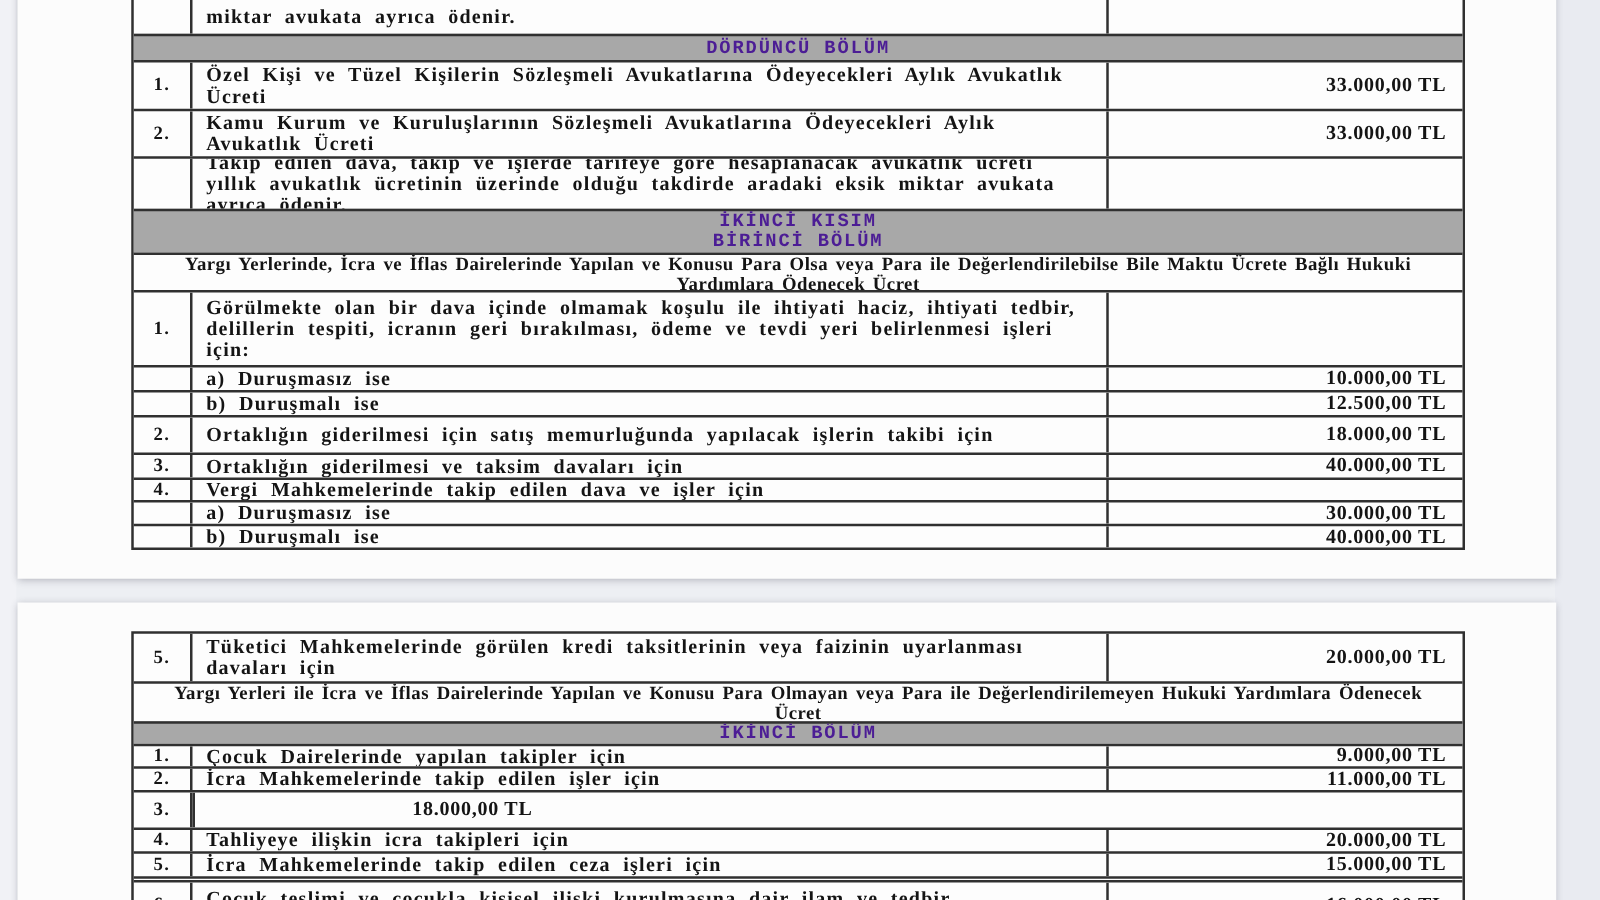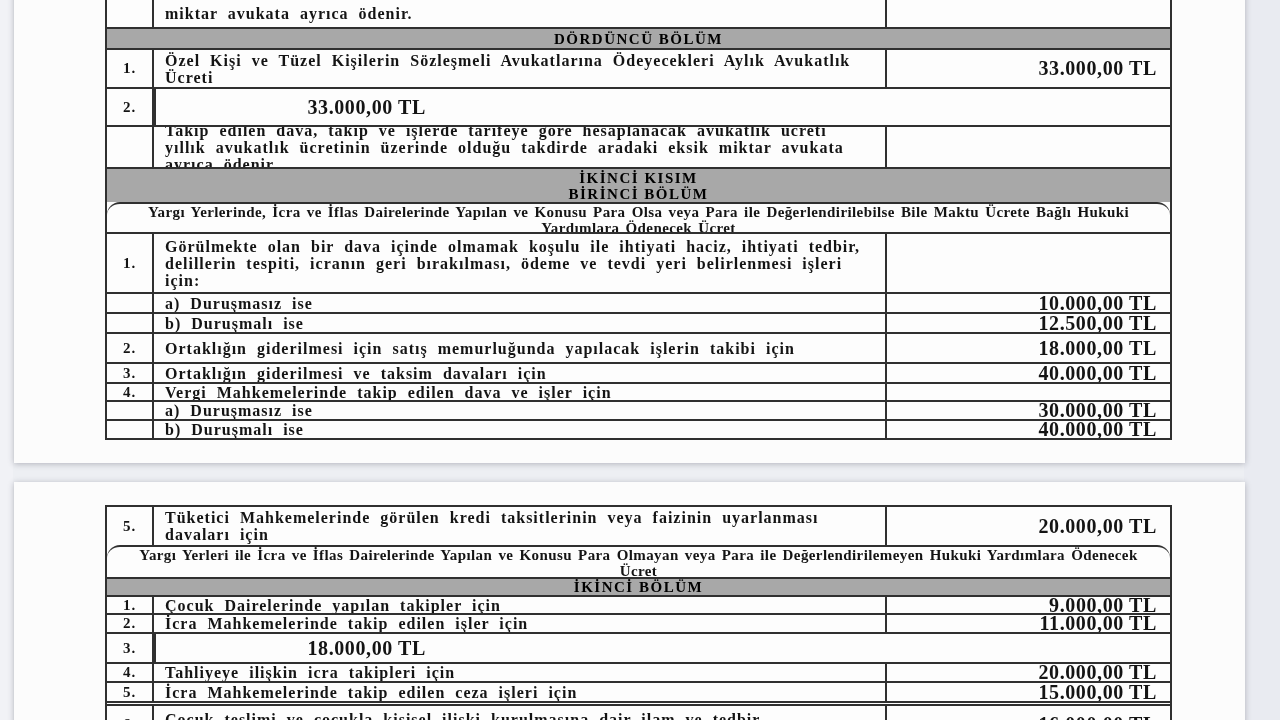--- a/index.html
+++ b/index.html
@@ -43,37 +43,37 @@
     padding:2px 8px 2px 11px;
     font-weight:bold;font-size:16px;line-height:17px;
     letter-spacing:1px;word-spacing:5px;
   }
   .txt.bottom{align-items:flex-end;padding-bottom:5px;}
   .txt.top{align-items:flex-start;padding-top:5px;}
   .val{
     width:285px;border-left:2px solid #303030;
     display:flex;align-items:center;justify-content:flex-end;
     padding:2px 13px 2px 4px;
-    font-weight:bold;font-size:20px;letter-spacing:0.6px;
+    font-weight:bold;font-size:16px;letter-spacing:0.6px;
     white-space:nowrap;
   }
 
   
   .band{
     background:#a8a8a8;display:flex;flex-direction:column;
     align-items:center;justify-content:center;
     font-weight:bold;font-size:15px;line-height:16px;letter-spacing:1.5px;
-    color:#000000;
+    color:#4c1d95;
+    font-family:Liberation Mono, monospace;
   }
   .title{
     display:block;text-align:center;
     font-weight:bold;font-size:15px;line-height:15.5px;
     letter-spacing:0.4px;word-spacing:2px;
     padding:1px 30px;
-    border-radius:13px;
   }
 
   
   .h-partial{height:65px;}
   .h-band1{height:21px;}
   .h-r1{height:39px;}
   .h-r2{height:38px;}
   .h-note{height:42px;}
   .h-band2{height:35px;}
   .h-title1{height:30px;}
@@ -118,20 +118,23 @@
     <div class="row h-r1">
       <div class="c num">1.</div>
       <div class="c txt">
           <span>Özel Kişi ve Tüzel Kişilerin Sözleşmeli Avukatlarına Ödeyecekleri Aylık Avukatlık Ücreti</span>
         </div>
       <div class="c val">33.000,00 TL</div>
     </div>
 
     <div class="row h-r2">
       <div class="c num">2.</div>
+      <div class="c txt">
+          <span>Kamu Kurum ve Kuruluşlarının Sözleşmeli Avukatlarına Ödeyecekleri Aylık Avukatlık Ücreti</span>
+        </div>
       <div class="c val">33.000,00 TL</div>
     </div>
 
     <div class="row h-note">
       <div class="c num"></div>
       <div class="c txt">
           <span>Takip edilen dava, takip ve işlerde tarifeye göre hesaplanacak avukatlık ücreti yıllık avukatlık ücretinin üzerinde olduğu takdirde aradaki eksik miktar avukata ayrıca ödenir.</span>
         </div>
       <div class="c val"></div>
     </div>

